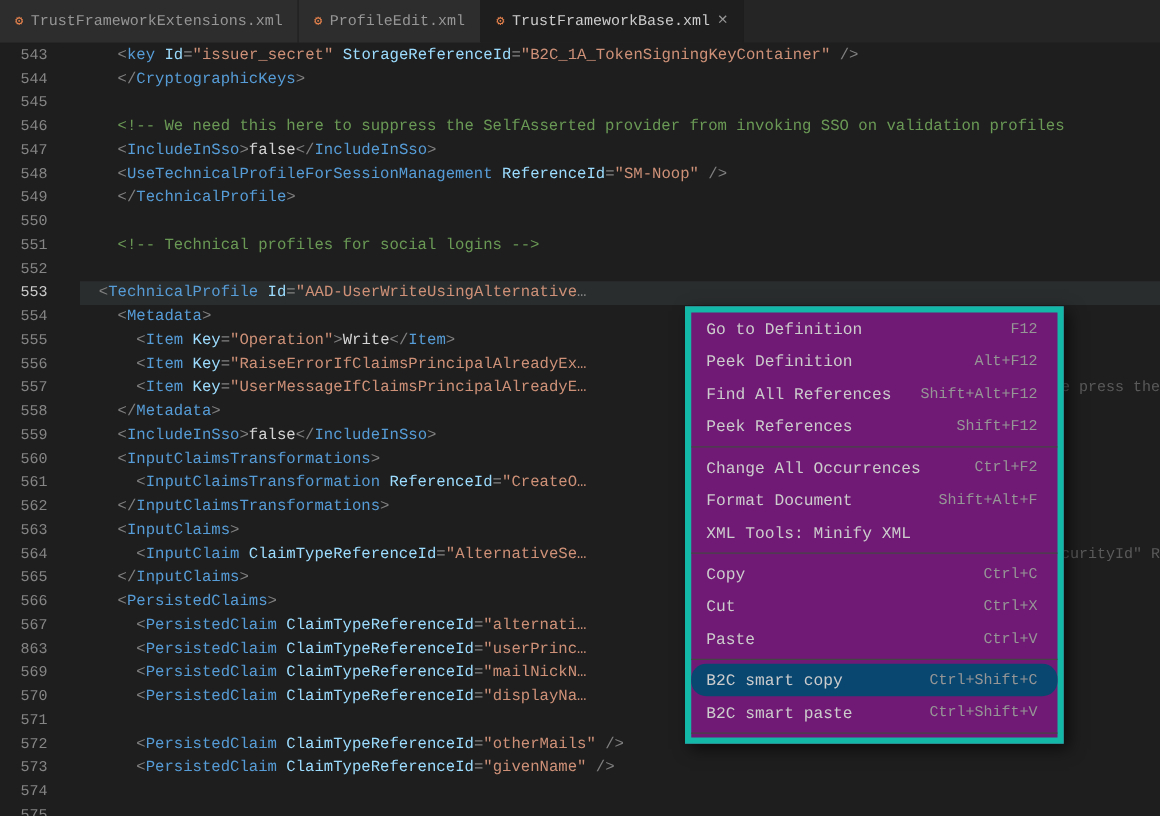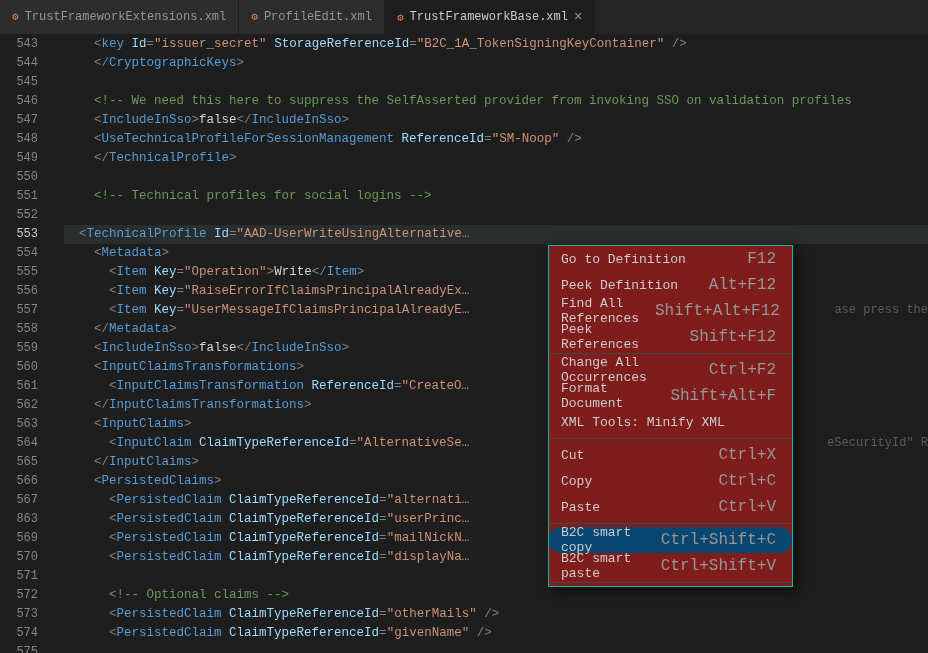--- a/index.html
+++ b/index.html
@@ -96,44 +96,44 @@
     .xml-value { color: #ce9178; }
     .xml-comment { color: #6a9955; }
     .xml-text { color: #d4d4d4; }
     .xml-punct { color: #808080; }
 
     
     .context-menu {
       position: absolute;
       top: 210px;
       left: 548px;
-      background: #7f1d1d;
-      border: 1px solid #14b8a6;
+      background: #701a75;
+      border: 5px solid #14b8a6;
       box-shadow: 4px 4px 12px rgba(0,0,0,0.6);
-      width: 245px;
+      width: 303px;
       z-index: 100;
       font-size: 13px;
     }
     .menu-item {
       display: flex;
       align-items: center;
       justify-content: space-between;
       padding: 5px 16px 5px 12px;
       cursor: pointer;
       color: #cccccc;
       height: 26px;
     }
     .menu-item.active-item {
       background: #094771;
       border-radius: 12px;
     }
     .menu-item-label { flex: 1; }
     .menu-item-shortcut {
       color: #969696;
-      font-size: 16px;
+      font-size: 12px;
       margin-left: 16px;
     }
     .menu-separator {
       height: 1px;
       background: #454545;
       margin: 3px 0;
     }
 
     
     .ghost-text {
@@ -280,23 +280,20 @@
         <span>&nbsp;&nbsp;&nbsp;&nbsp;&nbsp;&nbsp;</span><span class="xml-punct">&lt;</span><span class="xml-tag">PersistedClaim</span><span> </span><span class="xml-attr">ClaimTypeReferenceId</span><span class="xml-punct">=</span><span class="xml-value">"userPrinc…</span>
       </div>
       <div class="code-line">
         <span>&nbsp;&nbsp;&nbsp;&nbsp;&nbsp;&nbsp;</span><span class="xml-punct">&lt;</span><span class="xml-tag">PersistedClaim</span><span> </span><span class="xml-attr">ClaimTypeReferenceId</span><span class="xml-punct">=</span><span class="xml-value">"mailNickN…</span>
       </div>
       <div class="code-line">
         <span>&nbsp;&nbsp;&nbsp;&nbsp;&nbsp;&nbsp;</span><span class="xml-punct">&lt;</span><span class="xml-tag">PersistedClaim</span><span> </span><span class="xml-attr">ClaimTypeReferenceId</span><span class="xml-punct">=</span><span class="xml-value">"displayNa…</span>
       </div>
       <div class="code-line">&nbsp;</div>
       <div class="code-line">
-        <span>&nbsp;&nbsp;&nbsp;&nbsp;&nbsp;&nbsp;</span><span class="xml-comment">&lt;!-- Optional claims --&gt;</span>
-      </div>
-      <div class="code-line">
         <span>&nbsp;&nbsp;&nbsp;&nbsp;&nbsp;&nbsp;</span><span class="xml-punct">&lt;</span><span class="xml-tag">PersistedClaim</span><span> </span><span class="xml-attr">ClaimTypeReferenceId</span><span class="xml-punct">=</span><span class="xml-value">"otherMails"</span><span class="xml-punct"> /&gt;</span>
       </div>
       <div class="code-line">
         <span>&nbsp;&nbsp;&nbsp;&nbsp;&nbsp;&nbsp;</span><span class="xml-punct">&lt;</span><span class="xml-tag">PersistedClaim</span><span> </span><span class="xml-attr">ClaimTypeReferenceId</span><span class="xml-punct">=</span><span class="xml-value">"givenName"</span><span class="xml-punct"> /&gt;</span>
       </div>
     </div>
 
     <div class="context-menu">
       <div class="menu-item">
         <span class="menu-item-label">Go to Definition</span>
@@ -322,26 +319,26 @@
       <div class="menu-item">
         <span class="menu-item-label">Format Document</span>
         <span class="menu-item-shortcut">Shift+Alt+F</span>
       </div>
       <div class="menu-item">
         <span class="menu-item-label">XML Tools: Minify XML</span>
         <span class="menu-item-shortcut"></span>
       </div>
       <div class="menu-separator"></div>
       <div class="menu-item">
+        <span class="menu-item-label">Copy</span>
+        <span class="menu-item-shortcut">Ctrl+C</span>
+      </div>
+      <div class="menu-item">
         <span class="menu-item-label">Cut</span>
         <span class="menu-item-shortcut">Ctrl+X</span>
-      </div>
-      <div class="menu-item">
-        <span class="menu-item-label">Copy</span>
-        <span class="menu-item-shortcut">Ctrl+C</span>
       </div>
       <div class="menu-item">
         <span class="menu-item-label">Paste</span>
         <span class="menu-item-shortcut">Ctrl+V</span>
       </div>
       <div class="menu-separator"></div>
       <div class="menu-item active-item">
         <span class="menu-item-label">B2C smart copy</span>
         <span class="menu-item-shortcut">Ctrl+Shift+C</span>
       </div>

